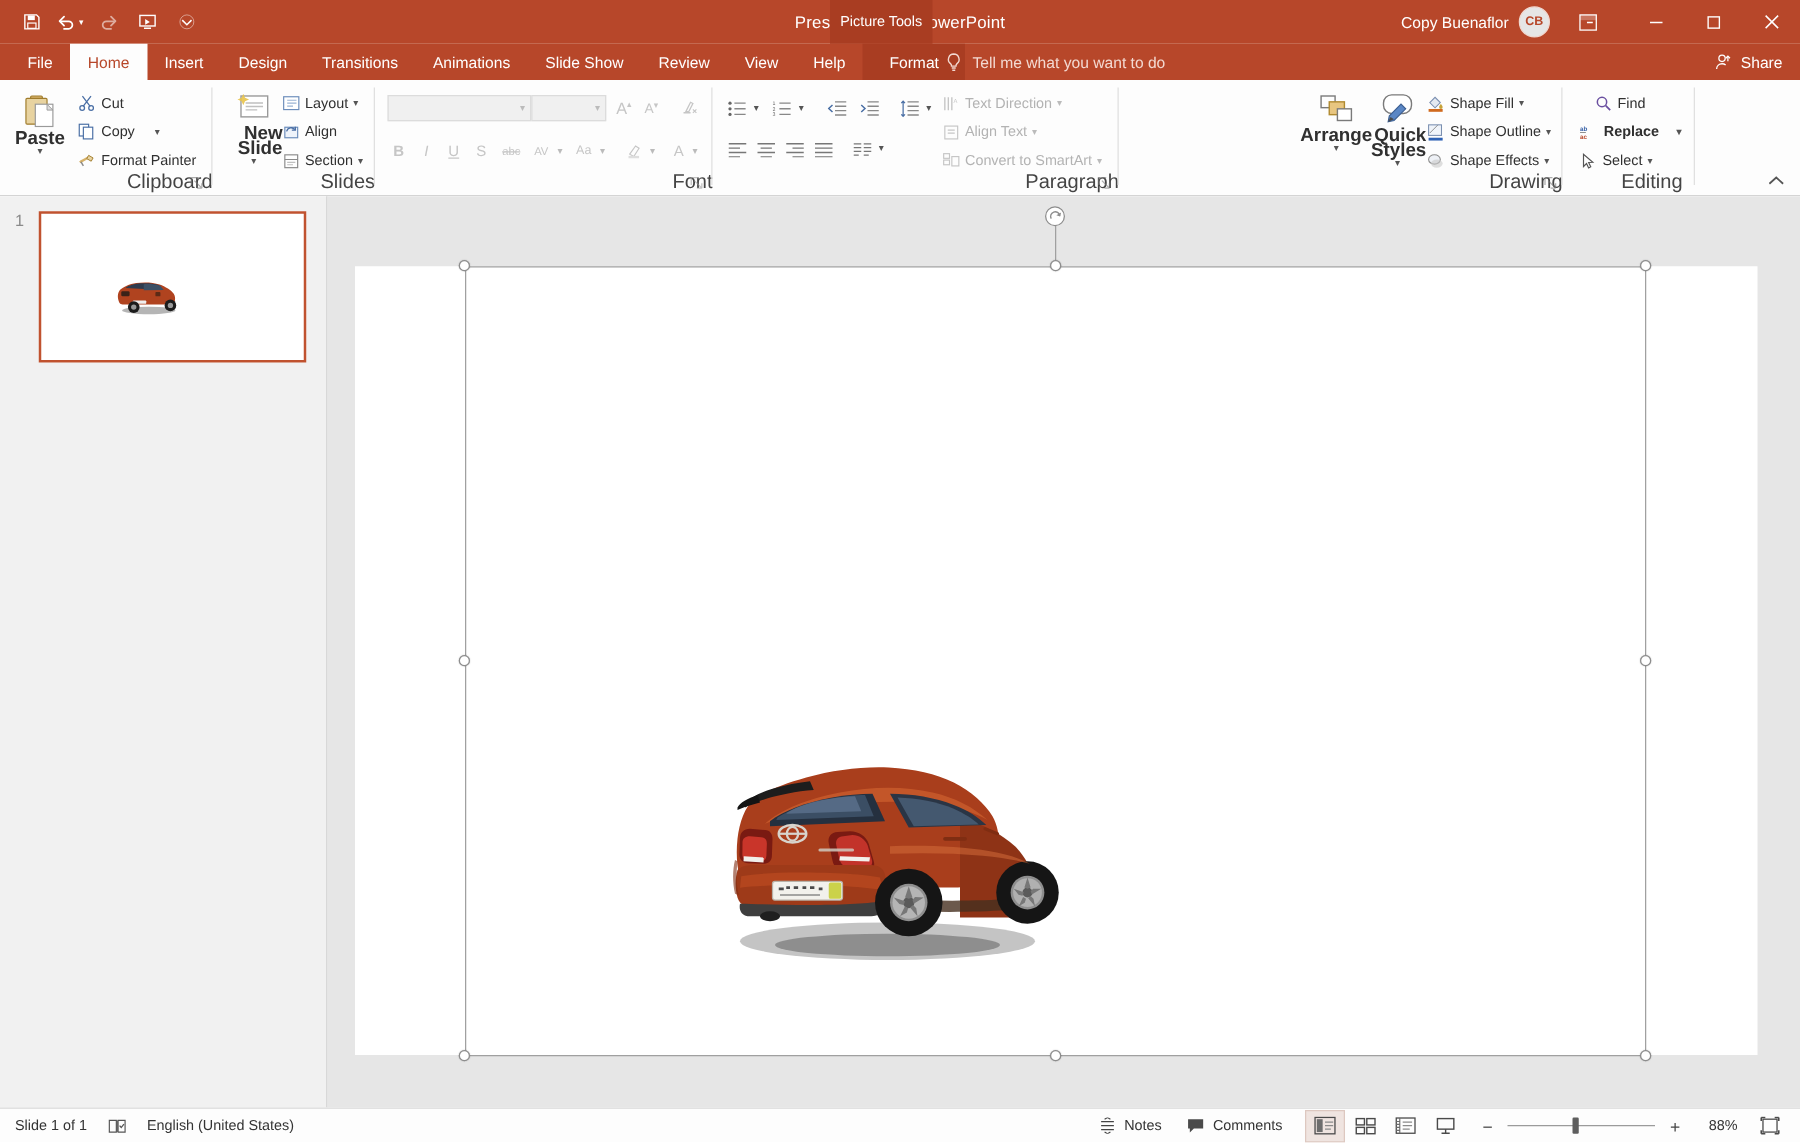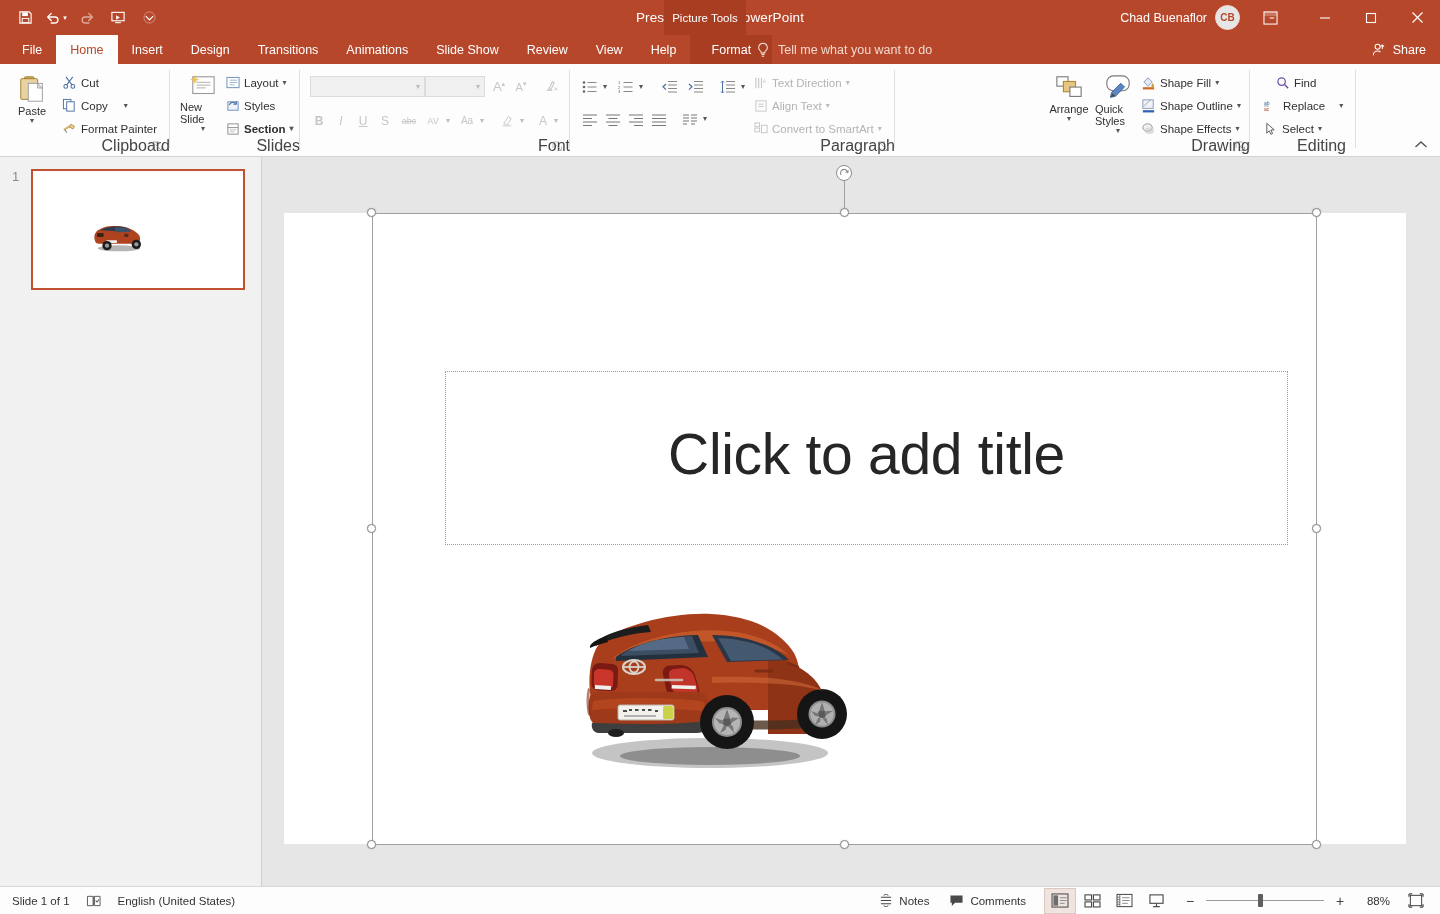--- a/index.html
+++ b/index.html
@@ -84,21 +84,21 @@
   }
   .grp-sep { position:absolute; top:6px; width:1px; height:78px; background:#e0e0e0; }
   .dlg {
     position:absolute; bottom:4px; width:12px; height:12px; cursor:pointer; opacity:.6;
   }
 
   .btn-big {
     position:absolute; display:flex; flex-direction:column; align-items:center;
     cursor:pointer; border-radius:2px; padding:2px 2px 0;
   }
-  .btn-big .lbl { font-size:11px; color:#303030; line-height:12px; text-align:left; margin-top:1px; }
+  .btn-big .lbl { font-size:15px; color:#303030; line-height:12px; text-align:right; margin-top:1px;font-weight:bold; }
   .btn-sm {
     position:absolute; display:flex; align-items:center; gap:4px;
     height:21px; padding:0 4px; cursor:pointer; border-radius:2px;
     font-size:11.5px; color:#303030; white-space:nowrap;
   }
   .btn-sm.disabled { color:#b3b3b3; cursor:default; }
   .caret { font-size:8px; color:#555; line-height:1; }
   .caret.dis { color:#bbb; }
 
   .ico { display:flex; align-items:center; justify-content:center; }
@@ -233,21 +233,21 @@
             <circle cx="7" cy="7" r="6" fill="none" stroke="#fff" stroke-width="0.8" opacity=".5"></circle>
           </svg>
       </div>
     </div>
 
     <div class="title-text">Presentation1  -  PowerPoint</div>
 
     <div class="pic-tools">Picture Tools</div>
 
     <div class="account">
-      <span>Chad Buenaflor</span>
+      <span>Copy Buenaflor</span>
       <span class="avatar">CB</span>
     </div>
 
     <div class="ribbon-display">
       <svg width="15" height="14" viewBox="0 0 16 15">
           <rect x="1" y="1" width="14" height="13" fill="none" stroke="#fff" stroke-width="1.1"></rect>
           <rect x="1" y="1" width="14" height="4.5" fill="#fff" opacity=".25"></rect>
           <path d="M7 7.5h5" stroke="#fff" stroke-width="1.1"></path>
         </svg>
     </div>
@@ -381,23 +381,23 @@
         <span class="caret">▾</span>
       </div>
       <div class="btn-sm" style="left:52px; top:31px;">
         <span class="ico">
           <svg width="14" height="14" viewBox="0 0 15 15">
               <rect x="2" y="3" width="11" height="9" fill="#eef3fa" stroke="#6b8cba" stroke-width="1"></rect>
               <path d="M3.5 6.5a4 4 0 0 1 7-1.5" fill="none" stroke="#4a6fa5" stroke-width="1.2"></path>
               <path d="M11 2.5v3h-3" fill="none" stroke="#4a6fa5" stroke-width="1.2"></path>
             </svg>
         </span>
-        <span>Styles</span>
-      </div>
-      <div class="btn-sm" style="left:52px; top:54px;font-weight:bold;">
+        <span>Align</span>
+      </div>
+      <div class="btn-sm" style="left:52px; top:54px;">
         <span class="ico">
           <svg width="14" height="14" viewBox="0 0 15 15">
               <rect x="2" y="2" width="11" height="11" fill="#fff" stroke="#8a8a8a" stroke-width="1"></rect>
               <path d="M2 6h11" stroke="#8a8a8a" stroke-width="1"></path>
               <path d="M4 8.5h7M4 10.5h5" stroke="#c0c0c0" stroke-width="1"></path>
             </svg>
         </span>
         <span>Section</span>
         <span class="caret">▾</span>
       </div>
@@ -652,21 +652,21 @@
     <div class="grp" style="left:1250px; width:130px;">
       <div class="btn-sm" style="left:22px; top:8px;">
         <span class="ico">
           <svg width="14" height="14" viewBox="0 0 15 15">
               <circle cx="6" cy="6" r="4" fill="none" stroke="#6a4fa0" stroke-width="1.3"></circle>
               <path d="M9.2 9.2 13 13" stroke="#6a4fa0" stroke-width="1.5"></path>
             </svg>
         </span>
         <span>Find</span>
       </div>
-      <div class="btn-sm" style="left:10px; top:31px;">
+      <div class="btn-sm" style="left:10px; top:31px;font-weight:bold;">
         <span class="ico">
           <svg width="15" height="14" viewBox="0 0 16 15">
               <text x="0" y="6" font-size="5.4" fill="#3a63a8" font-family="sans-serif">ab</text>
               <text x="0" y="13" font-size="5.4" fill="#b7472a" font-family="sans-serif">ac</text>
               <path d="M0 7.5h5" stroke="#888" stroke-width=".8"></path>
             </svg>
         </span>
         <span>Replace</span>
         <span class="caret" style="margin-left:10px;">▾</span>
       </div>
@@ -707,23 +707,20 @@
             <circle cx="32" cy="43" r="3.2" fill="#999"></circle>
           <circle cx="76" cy="41" r="7" fill="#1c1c1c"></circle>
             <circle cx="76" cy="41" r="3.2" fill="#999"></circle>
         </svg>
       </div>
     </div>
 
     <div class="canvaspane">
       <div class="slide">
 
-        <div class="ph ph-title">
-          <div class="ph-text">Click to add title</div>
-        </div>
 
 
         <div class="car-wrap">
           <svg viewBox="0 0 306 175" width="306" height="175">
 
             <ellipse cx="150" cy="152" rx="118" ry="15" fill="#3a3a3a" opacity=".30"></ellipse>
             <ellipse cx="150" cy="155" rx="90" ry="9" fill="#2a2a2a" opacity=".35"></ellipse>
 
             <path d="M40 118c-9-10-12-30-10-48 1.5-13 6-26 13-31 9-7 24-13 42-18 22-6 45-9 66-8 20 1 38 5 52 12 14 7 25 17 31 27 5 9 6 20 5 30-1 9-4 16-9 20-6 5-16 7-28 7H63c-11 0-18-2-23-6z" fill="#a93e1c"></path>
 

